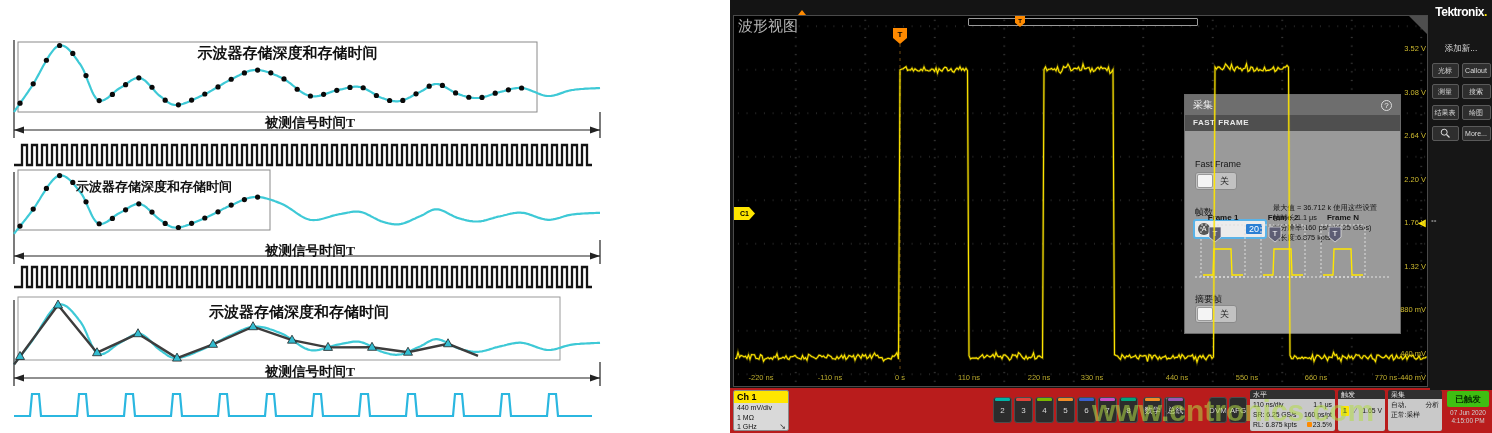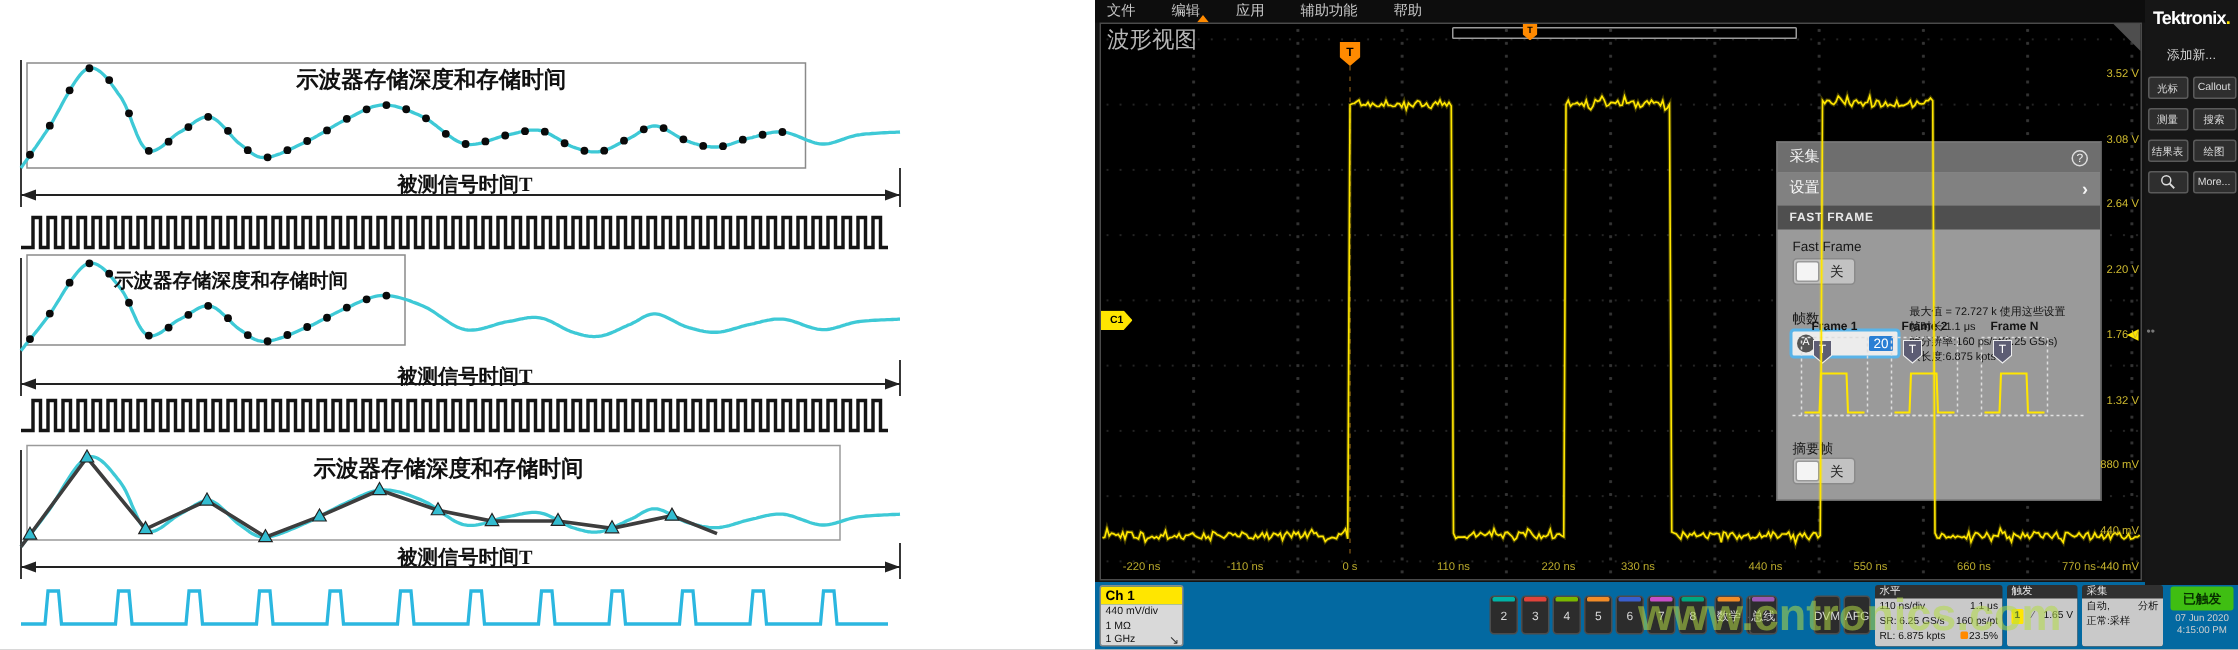--- a/index.html
+++ b/index.html
@@ -53,41 +53,41 @@
   .toggle .knob{width:16px;height:14px;background:#f4f4f4;border:1px solid #999;border-radius:2px;margin-left:1px;}
   .toggle .tstate{flex:1;text-align:center;color:#222;font-size:9px;}
   #ff-spin{position:absolute;left:8px;top:124px;width:74px;height:20px;background:#ececec;border:2px solid #59b3e8;border-radius:3px;display:flex;align-items:center;padding:0 3px;}
   #ff-spin .knob-ic{width:12px;height:12px;border-radius:50%;background:#555;color:#fff;font-size:7px;line-height:12px;text-align:center;}
   #ff-spin .val{margin-left:auto;background:#2a7fd4;color:#fff;font-size:9px;padding:0 3px;border-radius:1px;}
   #ff-info{position:absolute;left:88px;top:108px;width:126px;color:#141414;font-size:7.3px;line-height:10px;}
   .frame-lab{position:absolute;width:44px;text-align:center;color:#141414;font-size:8px;font-weight:bold;top:118px;}
   #ff-frames-svg{position:absolute;left:8px;top:128px;}
 
   
-  #bottom-bar{position:absolute;left:0;top:388px;width:762px;height:45px;background:#0369a1;}
+  #bottom-bar{position:absolute;left:0;top:388px;width:762px;height:45px;background:#b91c1c;}
   #ch1-badge{position:absolute;left:3px;top:2px;width:56px;height:41px;border:1px solid #8a8a8a;border-radius:2px;overflow:hidden;}
   #ch1-badge .hd{background:#ffe600;color:#000;font-size:9px;font-weight:bold;height:12px;line-height:12px;padding-left:3px;}
   #ch1-badge .bd{background:#d9d9d9;color:#111;font-size:7px;line-height:9.5px;padding:0 3px;position:relative;height:29px;}
   #ch1-badge .probe{position:absolute;right:2px;bottom:1px;color:#333;font-size:8px;}
   .chbtn{position:absolute;top:9px;width:19px;height:26px;background:#2c2c2c;border:1px solid #4c4c4c;border-radius:3px;color:#d8d8d8;font-size:8px;display:flex;align-items:center;justify-content:center;overflow:hidden;}
   .chbtn .strip{position:absolute;top:0;left:1px;right:1px;height:2.5px;border-radius:1px;}
   .ibox{position:absolute;top:2px;height:41px;border-radius:2px;overflow:hidden;background:#303030;}
   .ibox .hd{color:#e8e8e8;font-size:7px;height:9px;line-height:9px;padding-left:3px;}
   .ibox .bd{background:#c9c9c9;color:#111;font-size:6.8px;line-height:10px;padding:1px 3px;height:32px;}
   .ibox .row{display:flex;justify-content:space-between;align-items:center;}
   #trig-badge1{background:#ffe600;color:#000;font-size:6.5px;padding:0 2px;border-radius:1px;font-weight:bold;}
   .orange-ic{display:inline-block;width:5px;height:5px;background:#ff8a00;border-radius:1px;margin-right:1px;}
   #run-btn{position:absolute;left:717px;top:3px;width:42px;height:16px;background:#3fbe12;border-radius:2px;color:#073000;font-size:8.5px;font-weight:bold;text-align:center;line-height:16px;}
   #datetime{position:absolute;left:712px;top:21px;width:52px;color:#cfcfcf;font-size:6.5px;line-height:8px;text-align:center;}
 
   
   #sidebar{position:absolute;right:0;top:0;width:62px;height:390px;background:#161616;}
   #logo{color:#fff;font-weight:bold;font-size:12px;text-align:center;margin-top:5px;letter-spacing:-0.5px;}
   #logo .accent{color:#ffe600;}
-  #add-new{color:#d6d6d6;font-size:8.5px;text-align:center;margin-top:12px;}
+  #add-new{color:#d6d6d6;font-size:8.5px;text-align:center;margin-top:24px;}
   #side-grid{display:grid;grid-template-columns:27px 29px;gap:6px 3px;justify-content:center;margin-top:8px;}
   .side-btn{height:15px;background:#2e2e2e;border:1px solid #5a5a5a;border-radius:2px;color:#dcdcdc;font-size:7px;display:flex;align-items:center;justify-content:center;overflow:hidden;white-space:nowrap;}
   #side-handle{position:absolute;left:1px;top:218px;color:#777;font-size:8px;line-height:5px;}
 
   #watermark{position:absolute;left:1092px;top:394px;width:400px;color:rgba(178,219,70,0.55);font-size:30px;font-weight:bold;white-space:nowrap;z-index:50;letter-spacing:0px;}
 </style>
 </head>
 <body>
 
 <div id="canvas">
@@ -200,62 +200,51 @@
 
     <div class="diag-label box-label" style="left:28px;top:178px;width:252px;font-size:13px">示波器存储深度和存储时间</div>
     <div class="diag-label time-label" style="left:20px;top:242px;width:580px">被测信号时间T</div>
 
     <div class="diag-label box-label" style="left:28px;top:303px;width:542px">示波器存储深度和存储时间</div>
     <div class="diag-label time-label" style="left:20px;top:363px;width:580px">被测信号时间T</div>
 
   </div>
 
   <div id="scope">
-    <div id="menubar">
-      <span class="menu-item">文件</span>
-      <span class="menu-item">编辑</span>
-      <span class="menu-item">应用</span>
-      <span class="menu-item">辅助功能</span>
-      <span class="menu-item">帮助</span>
-    </div>
     <div id="menu-caret"></div>
 
     <div id="display">
       <div id="view-tab">波形视图</div>
       <div id="corner-zoom"></div>
       <div id="minimap"></div>
       <div id="minimap-flag" class="flag">T</div>
       <div id="trig-flag" class="flag">T</div>
       <div id="ch-flag">C1</div>
       <div id="level-arrow">◀</div>
 
       <div id="ff-panel">
         <div id="ff-title">
           <span>采集</span>
           <span id="ff-help">?</span>
         </div>
-        <div id="ff-settings">
-          <span>设置</span>
-          <span class="chev">›</span>
-        </div>
         <div id="ff-section">FAST FRAME</div>
 
         <div class="ff-lab" style="top:64px">Fast Frame</div>
         <div class="toggle" style="top:77px">
           <span class="knob"></span>
           <span class="tstate">关</span>
         </div>
 
         <div class="ff-lab" style="top:111px">帧数</div>
         <div id="ff-spin">
           <span class="knob-ic">A</span>
           <span class="val">20</span>
         </div>
         <div id="ff-info">
-          <div>最大值 = 72.727 k 使用这些设置</div>
+          <div>最大值 = 36.712 k 使用这些设置</div>
           <div>帧时长:1.1 μs</div>
           <div>帧分辨率:160 ps/pt(6.25 GS/s)</div>
           <div>帧长度:6.875 kpts</div>
         </div>
 
         <div class="frame-lab" style="left:16px">Frame 1</div>
         <div class="frame-lab" style="left:76px">Frame 2</div>
         <div class="frame-lab" style="left:136px">Frame N</div>
         <svg id="ff-frames-svg" width="200" height="64">
             <line x1="2" y1="54" x2="196" y2="54" stroke="#e2e2e2" stroke-width="1" stroke-dasharray="2,2"></line>

